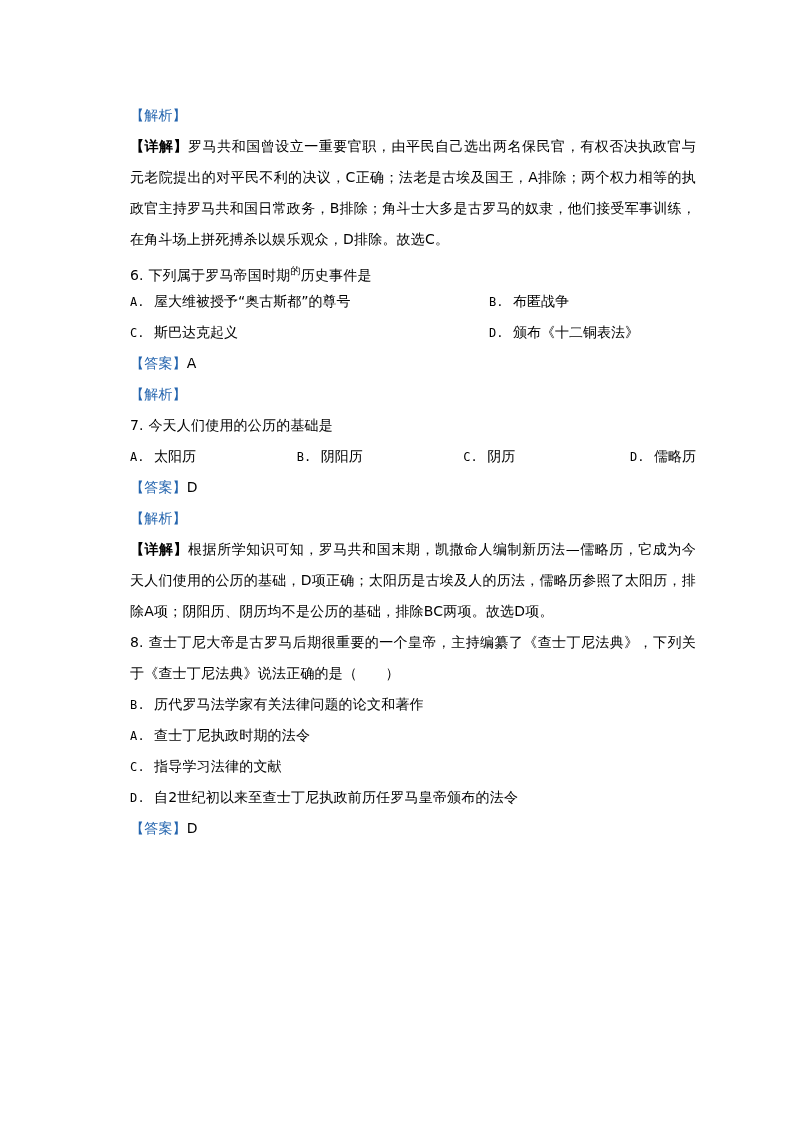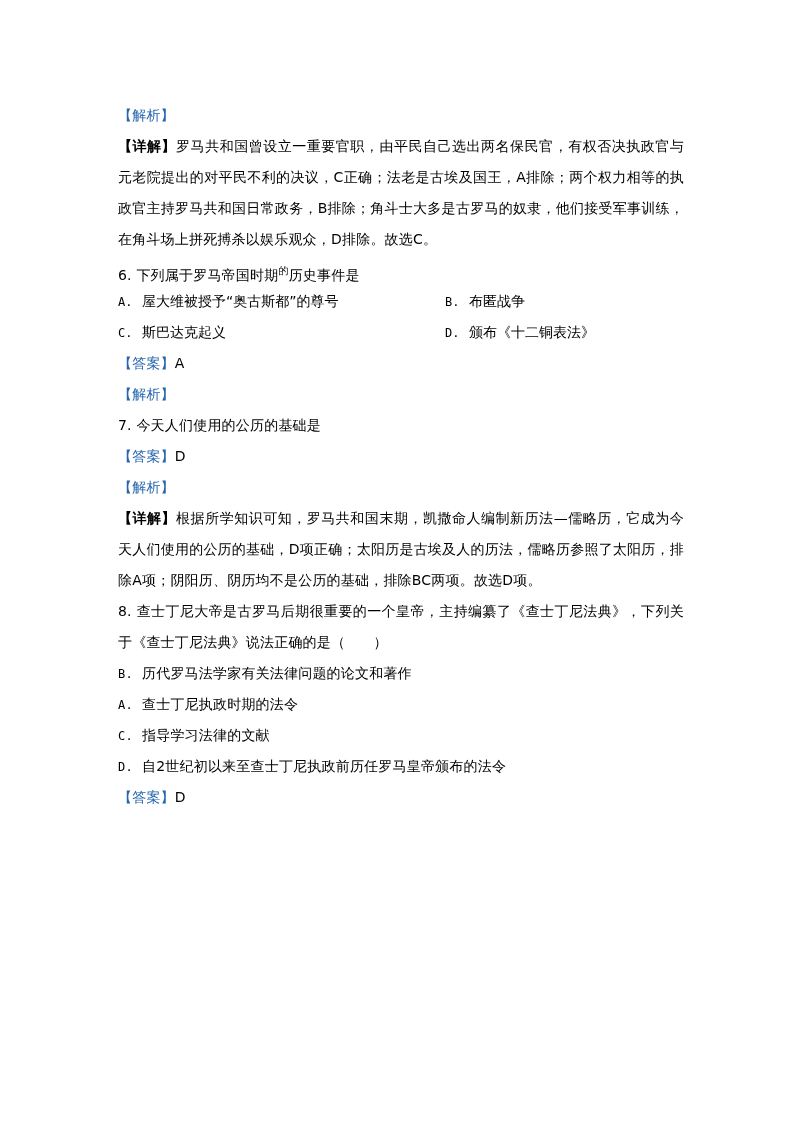--- a/index.html
+++ b/index.html
@@ -1,23 +1,23 @@
 <!DOCTYPE html>
 <html><head>
 <meta charset="utf-8">
 <style>
   html, body { margin: 0; padding: 0; background: #ffffff; }
   body { width: 794px; height: 1123px; position: relative; overflow: hidden;
          font-family: "DejaVu Sans", "Liberation Sans", sans-serif; color: #000; }
-  .page { position: absolute; left: 118px; top: 100px; width: 566px; }
+  .page { position: absolute; left: 130px; top: 100px; width: 566px; }
   .line { font-size: 14px; line-height: 31px; height: 31px; white-space: nowrap; letter-spacing: 0.2px; }
   .para { font-size: 14px; line-height: 31px; letter-spacing: 0.2px; text-align: justify; }
   .tag { color: #2565ae; }
   .bold-tag { font-weight: bold; margin-top: 32px; }
-  .opts { display: flex; font-size: 14px; line-height: 31px; height: 31px; white-space: nowrap; }
+  .opts { display: flex; font-size: 14px; line-height: 31px; height: 31px; white-space: nowrap; gap: 32px; }
   .opt2 { width: 327px; }
   .opt4 { width: 163px; }
   .opt4:last-child { width: auto; }
   .lbl { display: inline-block; width: 24px; font-family: "DejaVu Sans Mono", monospace; font-size: 12px; }
   sup.small { font-size: 10px; vertical-align: 6px; }
 </style>
 </head>
 <body>
 
 <div class="page">
@@ -35,20 +35,26 @@
     <div><span class="lbl">B.</span><span>布匿战争</span></div>
   </div>
   <div class="opts">
     <div class="opt2"><span class="lbl">C.</span><span>斯巴达克起义</span></div>
     <div><span class="lbl">D.</span><span>颁布《十二铜表法》</span></div>
   </div>
   <div class="line"><span class="tag">【答案】</span><span>A</span></div>
   <div class="line tag">【解析】</div>
 
   <div class="line"><span>7.</span>&nbsp;<span>今天人们使用的公历的基础是</span></div>
+  <div class="opts">
+    <div class="opt4"><span class="lbl">A.</span><span>太阳历</span></div>
+    <div class="opt4"><span class="lbl">B.</span><span>阴阳历</span></div>
+    <div class="opt4"><span class="lbl">C.</span><span>阴历</span></div>
+    <div class="opt4"><span class="lbl">D.</span><span>儒略历</span></div>
+  </div>
   <div class="line"><span class="tag">【答案】</span><span>D</span></div>
   <div class="line tag">【解析】</div>
   <div class="para" style="height:93px;">
     <span class="bold-tag">【详解】</span><span>根据所学知识可知，罗马共和国末期，凯撒命人编制新历法—儒略历，它成为今天人们使用的公历的基础，D项正确；太阳历是古埃及人的历法，儒略历参照了太阳历，排除A项；阴阳历、阴历均不是公历的基础，排除BC两项。故选D项。</span>
   </div>
 
   <div class="para" style="height:62px;"><span>8.</span>&nbsp;<span>查士丁尼大帝是古罗马后期很重要的一个皇帝，主持编纂了《查士丁尼法典》，下列关于《查士丁尼法典》说法正确的是（　　）</span></div>
   <div class="line"><span class="lbl">B.</span><span>历代罗马法学家有关法律问题的论文和著作</span></div>
   <div class="line"><span class="lbl">A.</span><span>查士丁尼执政时期的法令</span></div>
   <div class="line"><span class="lbl">C.</span><span>指导学习法律的文献</span></div>

